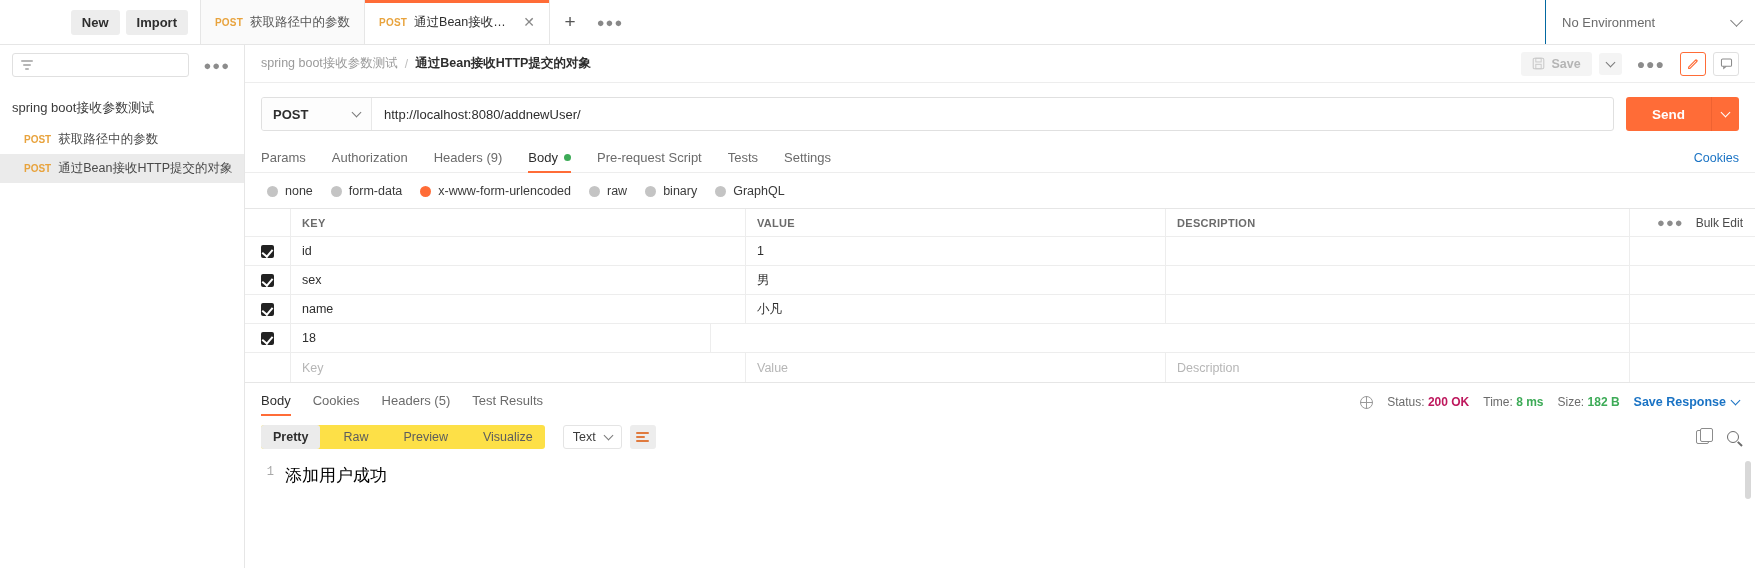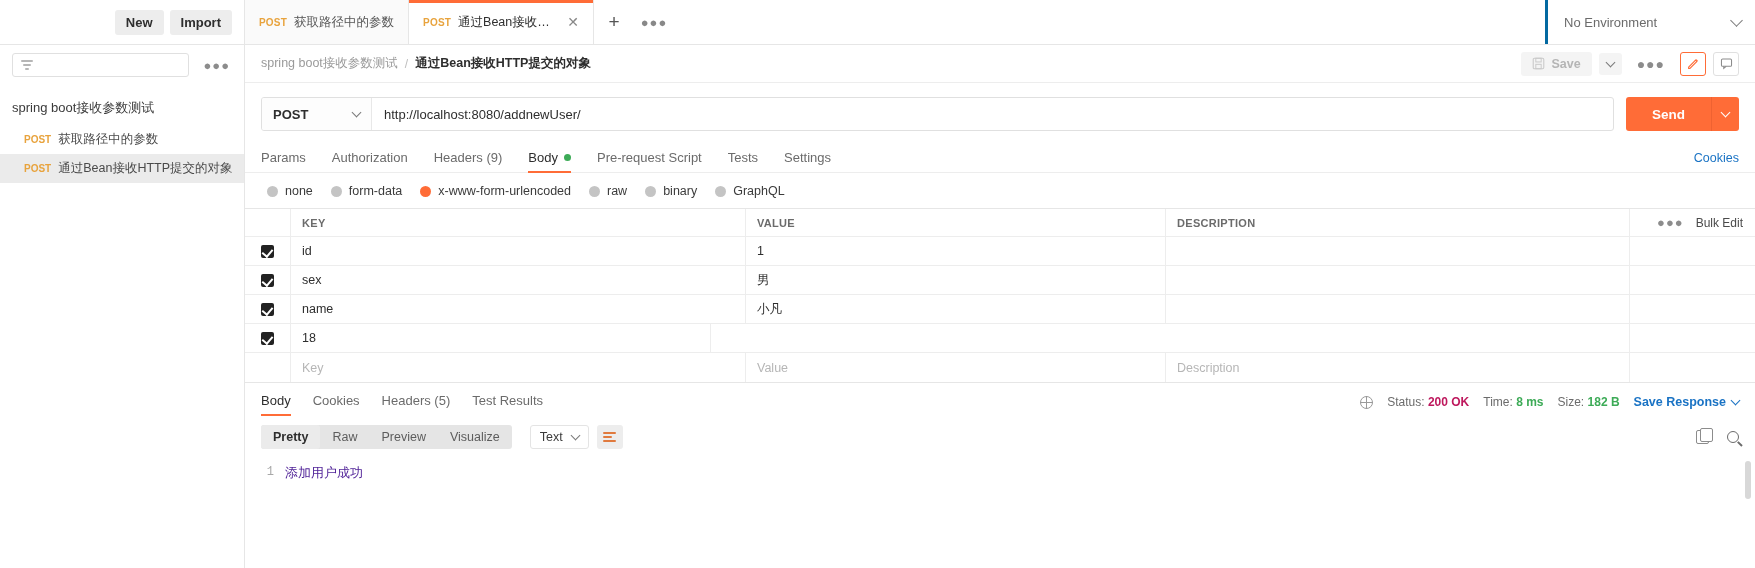--- a/index.html
+++ b/index.html
@@ -8,21 +8,21 @@
     font-family: "Liberation Sans", sans-serif;
     font-size: 13px; color: #2e2e2e;
     background: #ffffff;
     overflow: hidden;
   }
   .app { display: flex; flex-direction: column; width: 1755px; height: 568px; }
 
   
   .topbar { height: 45px; display: flex; align-items: stretch; background: #fff;
             border-bottom: 1px solid #e6e6e6; }
-  .topbar-left { width: 245px; display: flex; align-items: center; justify-content: flex-end;
+  .topbar-left { width: 201px; display: flex; align-items: center; justify-content: flex-end;
                  gap: 6px; padding-right: 12px; border-right: 1px solid #e6e6e6; }
   .tb-btn { background: #ededed; border-radius: 3px; padding: 5px 11px; font-size: 13px;
             color: #2e2e2e; cursor: pointer; font-weight: 600; }
 
   .tabstrip { flex: 1; display: flex; align-items: stretch; min-width: 0; }
   .tab { display: flex; align-items: center; gap: 7px; padding: 0 14px; min-width: 150px;
          max-width: 185px; border-right: 1px solid #e6e6e6; position: relative;
          cursor: pointer; background: #fafafa; }
   .tab.active { background: #ffffff; }
   .tab.active::before { content: ""; position: absolute; left: 0; right: 0; top: 0; height: 3px;
@@ -31,21 +31,21 @@
   .tab-name { font-size: 12.5px; color: #555; white-space: nowrap; overflow: hidden;
               text-overflow: ellipsis; flex: 1; }
   .tab.active .tab-name { color: #2e2e2e; }
   .tab-close { font-size: 14px; color: #888; line-height: 1; padding-left: 2px; }
   .tab-plus { display: flex; align-items: center; justify-content: center; width: 40px;
               font-size: 19px; color: #555; cursor: pointer; }
   .tab-dots { display: flex; align-items: center; justify-content: center; width: 40px;
               font-size: 13px; color: #888; letter-spacing: 1px; cursor: pointer; }
 
   .env-select { width: 210px; display: flex; align-items: center; justify-content: space-between;
-                padding: 0 14px 0 16px; border-left: 3px solid #0369a1; color: #6b6b6b;
+                padding: 0 14px 0 16px; border-left: 1px solid #0369a1; color: #6b6b6b;
                 font-size: 13px; cursor: pointer; margin-left: 19px; }
   .chev { width: 9px; height: 9px; border-right: 1.6px solid #7a7a7a; border-bottom: 1.6px solid #7a7a7a;
           transform: rotate(45deg); margin-bottom: 3px; display: inline-block; }
   .chev.sm { width: 7px; height: 7px; border-width: 1.4px; }
 
   
   .split { flex: 1; display: flex; min-height: 0; }
 
   
   .sidebar { width: 245px; border-right: 1px solid #e6e6e6; background: #fff;
@@ -158,21 +158,21 @@
   .globe { width: 13px; height: 13px; border: 1.4px solid #9a9a9a; border-radius: 50%; position: relative; }
   .globe::before { content: ""; position: absolute; left: 5px; top: -1px; width: 1.3px; height: 13px;
                    background: #9a9a9a; }
   .globe::after { content: ""; position: absolute; left: -1px; top: 5px; width: 13px; height: 1.3px;
                   background: #9a9a9a; }
   .save-resp { display: flex; align-items: center; gap: 6px; color: #1a73c4; font-size: 12.5px;
                cursor: pointer; font-weight: 600; }
   .chev.blue { border-color: #1a73c4; }
 
   .view-row { display: flex; align-items: center; gap: 8px; padding: 10px 16px 8px 16px; }
-  .seg { display: flex; align-items: flex-start; background: #e5e5e5; border-radius: 3px; }
+  .seg { display: flex; align-items: flex-start; background: #fde047; border-radius: 3px; gap: 11px; }
   .seg-btn { font-size: 12.5px; color: #5d5d5d; padding: 5px 12px; border-radius: 3px; cursor: pointer; }
   .seg-btn.active { background: #ebebeb; color: #2e2e2e; font-weight: 600; }
   .fmt-sel { display: flex; align-items: center; gap: 9px; border: 1px solid #e4e4e4; border-radius: 3px;
              padding: 4px 9px; font-size: 12.5px; color: #3b3b3b; cursor: pointer; margin-left: 10px; }
   .wrap-btn { width: 26px; height: 24px; background: #ededed; border-radius: 3px; display: flex;
               flex-direction: column; align-items: center; justify-content: center; gap: 2.5px;
               cursor: pointer; }
   .wrap-btn i { display: block; height: 1.6px; background: #e07a3e; border-radius: 1px; }
   .wrap-btn i:nth-child(1) { width: 13px; }
   .wrap-btn i:nth-child(2) { width: 9px; margin-left: -4px; }
@@ -183,21 +183,21 @@
   .copy-ic::before { content: ""; position: absolute; left: 2.5px; top: -3.5px; width: 11px; height: 12px;
                      border: 1.4px solid #8c8c8c; border-radius: 2px; background: #fff; }
   .search-ic { width: 12px; height: 12px; border: 1.6px solid #6b6b6b; border-radius: 50%;
                position: relative; cursor: pointer; }
   .search-ic::after { content: ""; position: absolute; right: -5px; bottom: -3px; width: 6px;
                       height: 1.7px; background: #6b6b6b; transform: rotate(45deg); }
 
   .resp-body { flex: 1; display: flex; padding: 6px 0 0 0; position: relative; min-height: 0; }
   .gutter { width: 40px; text-align: right; padding-right: 11px; font-size: 12px; color: #a8a8a8;
             font-family: "Liberation Mono", monospace; padding-top: 2px; }
-  .code { font-size: 13px; color: #4c1d95; padding-top: 1px; }
+  .code { font-size: 17px; color: #000000; padding-top: 1px; }
   .scroll-mark { position: absolute; right: 4px; top: 4px; width: 6px; height: 38px;
                  background: #d8d8d8; border-radius: 3px; cursor: pointer; }
 </style>
 </head>
 <body>
 
 <div class="app">
 
   <div class="topbar">
     <div class="topbar-left">

